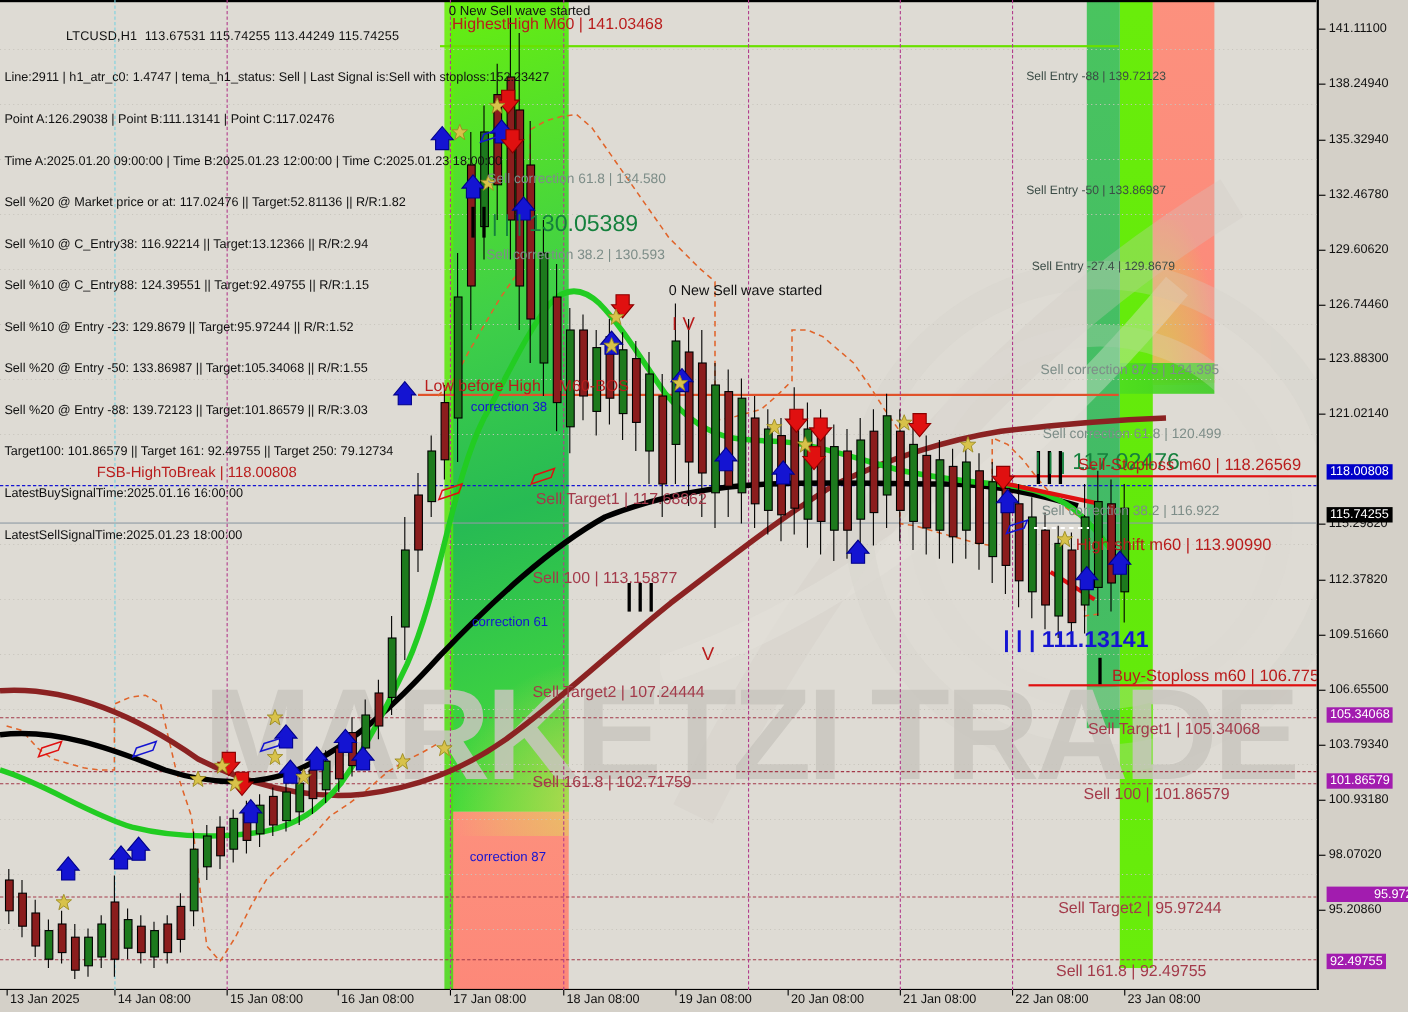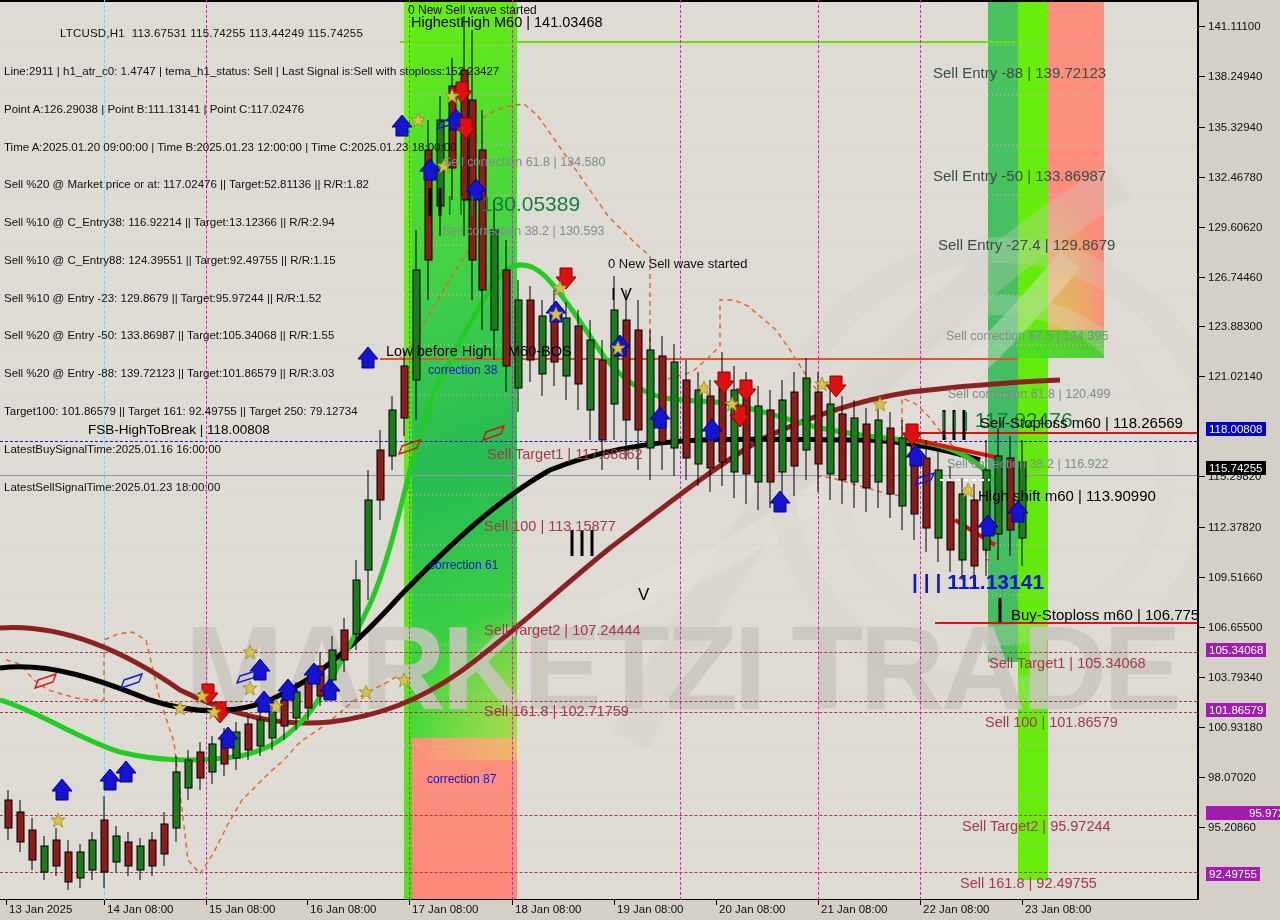--- a/index.html
+++ b/index.html
@@ -31,24 +31,24 @@
 
   
   .vband{position:absolute;top:0;pointer-events:none;}
 
   
   #hdr{position:absolute;left:4px;top:2px;z-index:40;font-size:11.5px;line-height:12.6px;color:#111;white-space:pre;}
   #hdr .t0{padding-left:56px;letter-spacing:.2px;}
 
   
   .ann{position:absolute;white-space:nowrap;z-index:30;}
-  .ann-dk{color:#3c4c46;font-size:15px;}
+  .ann-dk{color:#3c4c46;font-size:11px;}
   .ann-red{color:#a33a4a;font-size:14.5px;}
   .ann-gray{color:#7d8d88;font-size:12.5px;}
-  .ann-black{color:#000000;font-size:14.5px;}
+  .ann-black{color:#b91c1c;font-size:14.5px;}
   .ann-big{color:#15803d;font-size:21px;}
   .ann-blue{color:#1414d2;font-size:21px;font-weight:bold;}
   .ann-bluS{color:#1414d2;font-size:12px;}
   .ann-sm{color:#111;font-size:12px;}
 
   
   .hl{position:absolute;height:0;border-top-width:1px;border-top-style:solid;z-index:10;}
   .hl2{border-top-width:2px;}
 
   

